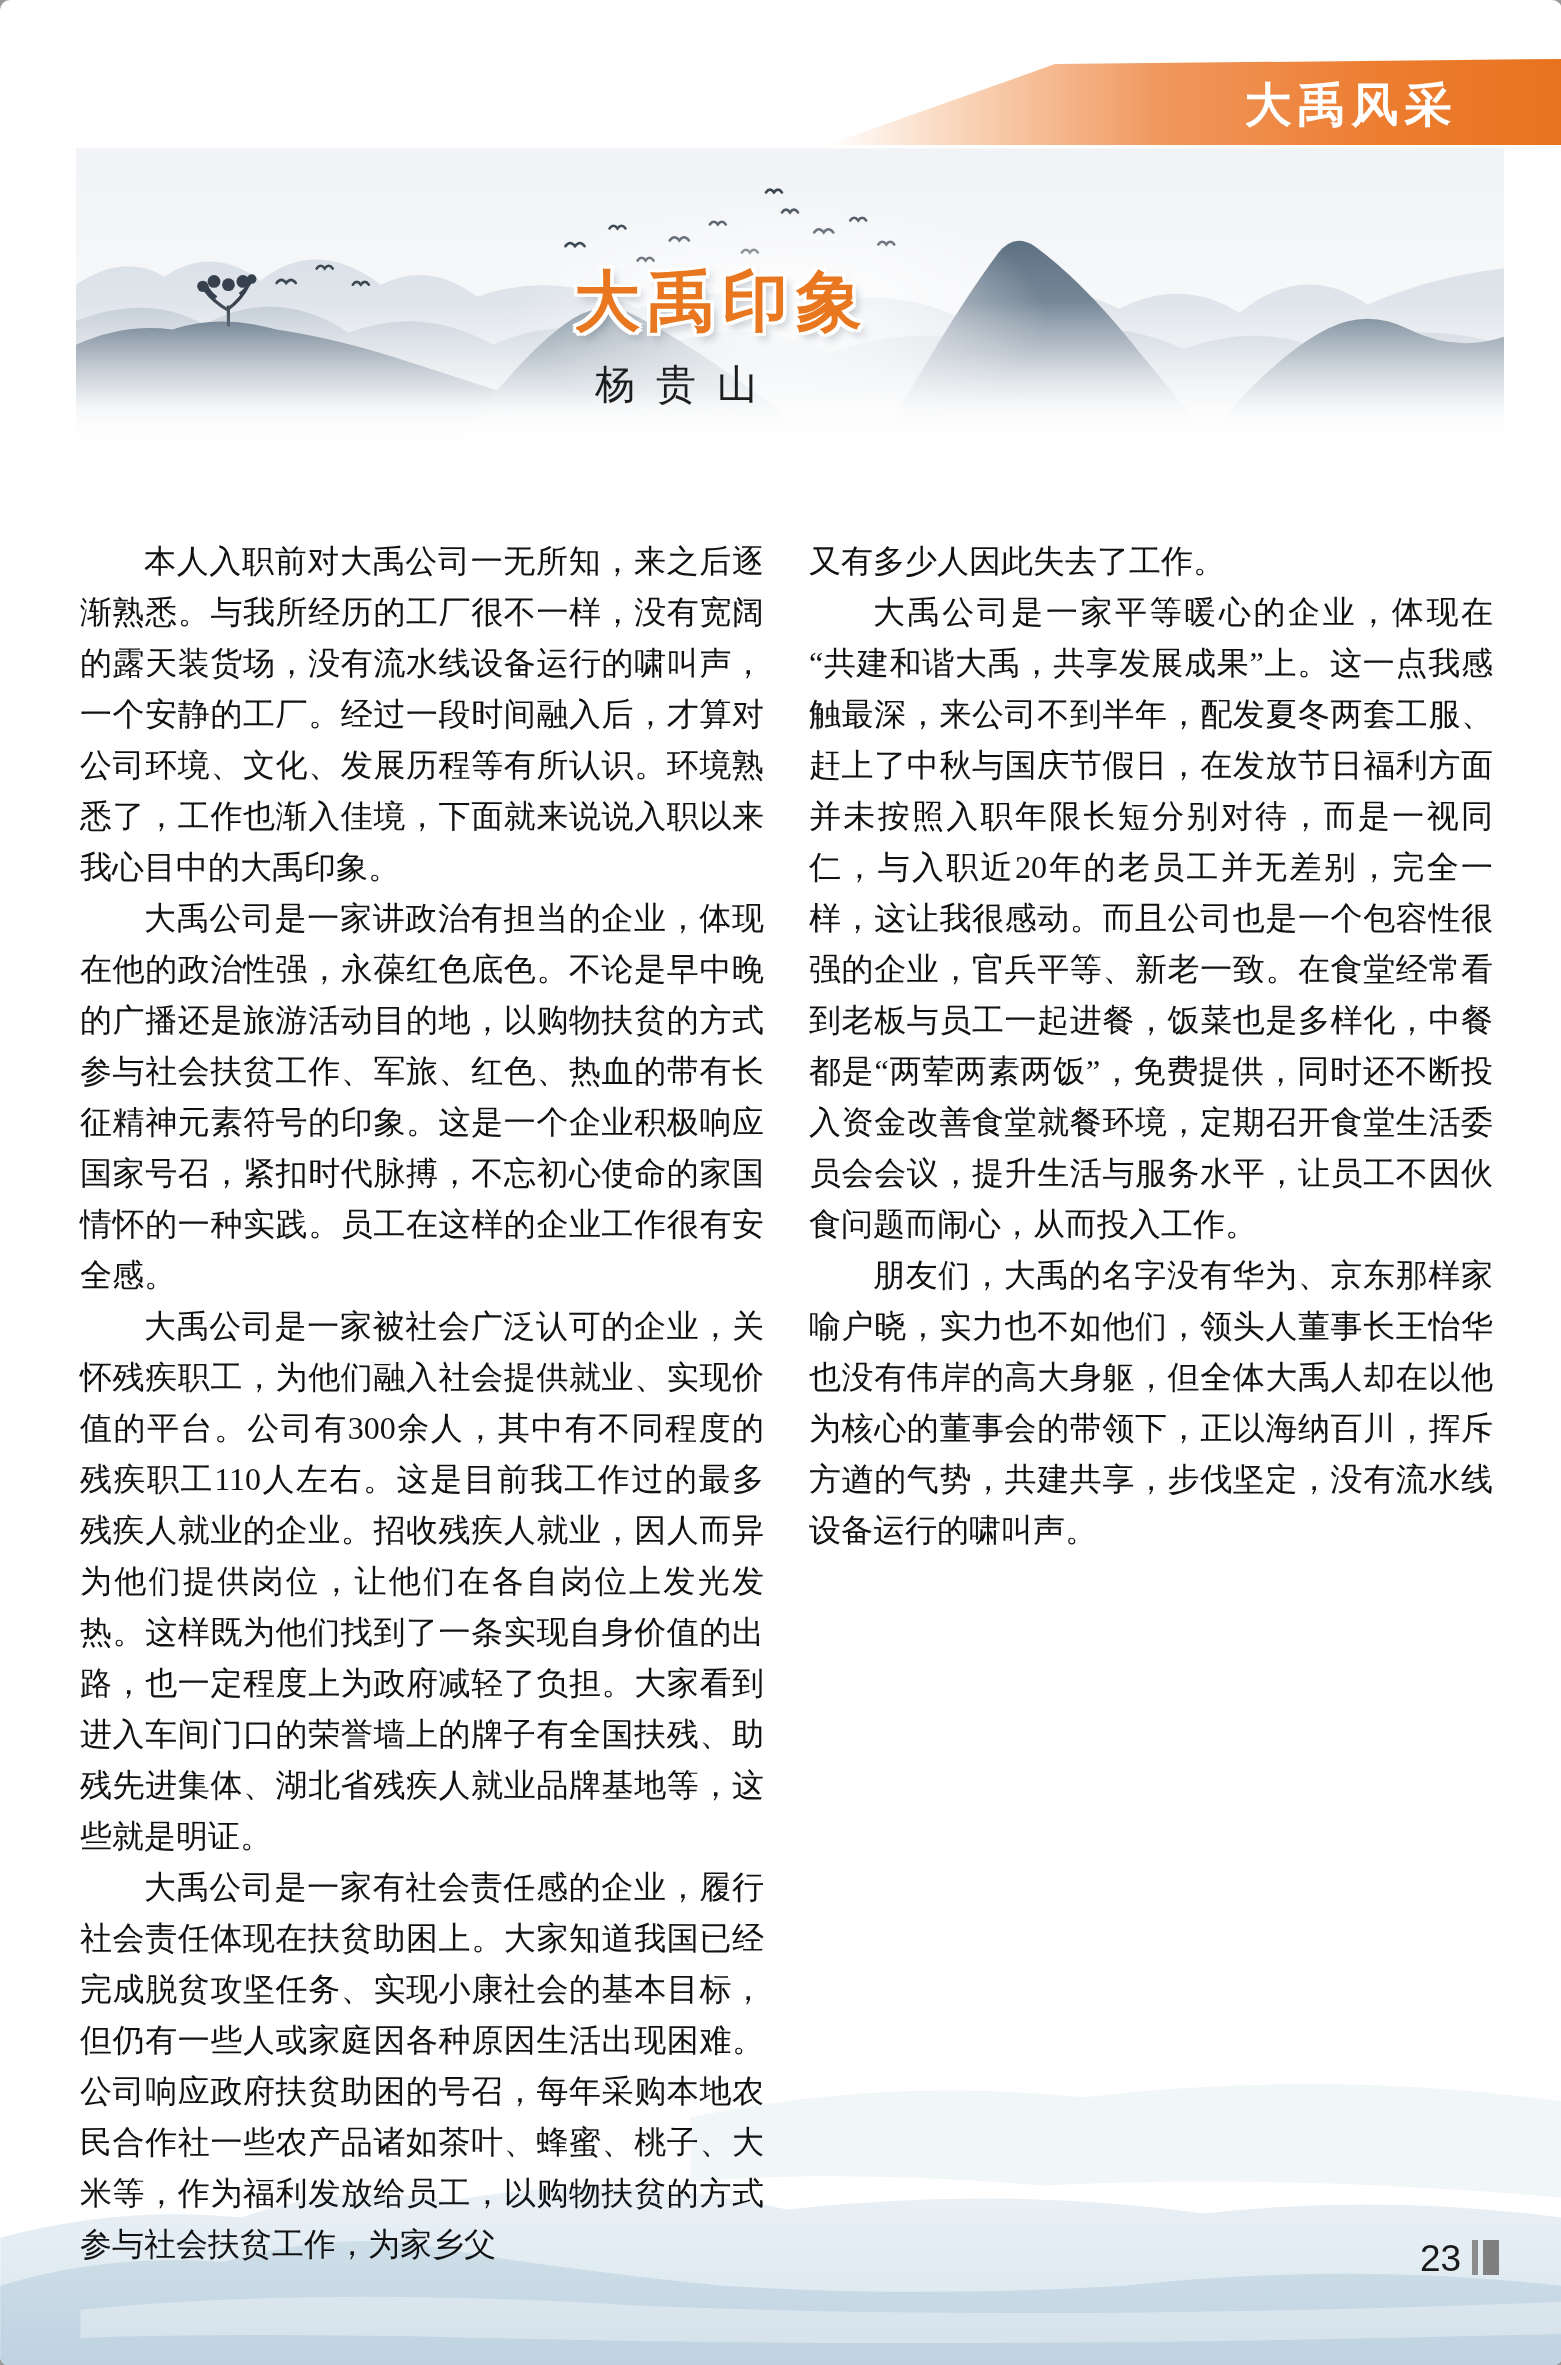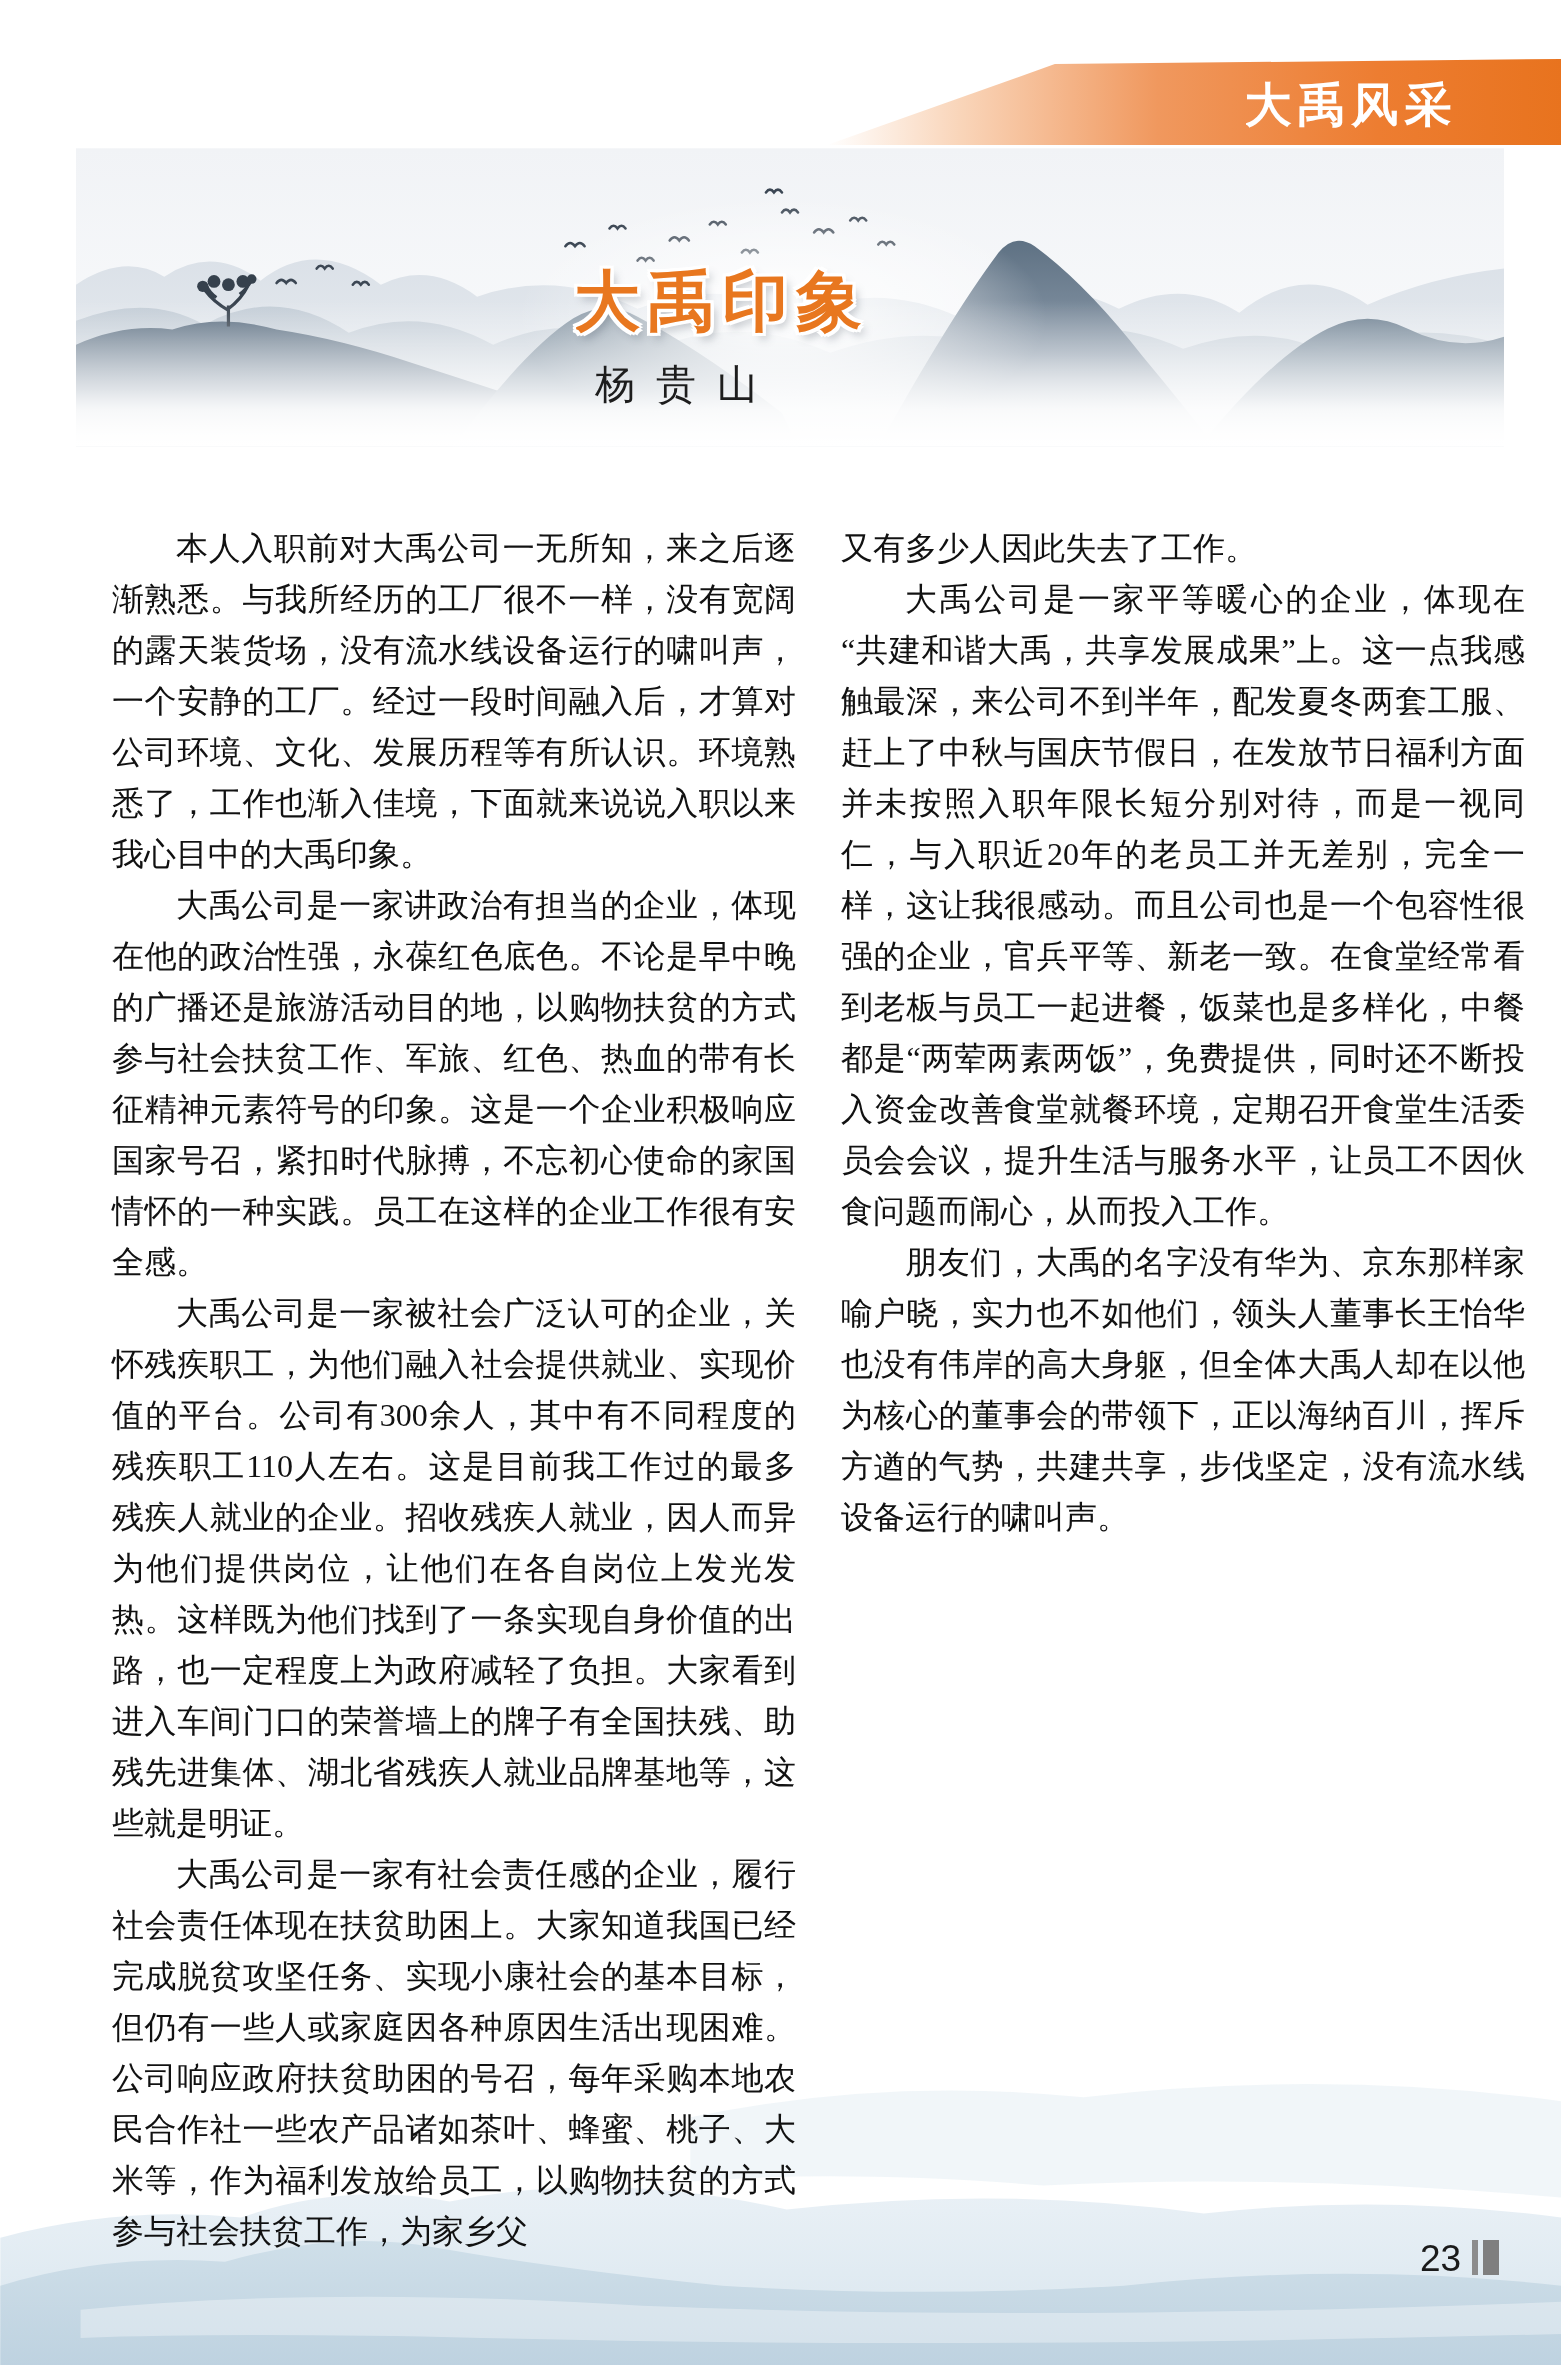--- a/index.html
+++ b/index.html
@@ -2,20 +2,21 @@
 <html lang="zh" style="font-size:13px"><head>
 <meta charset="utf-8">
 <style>
   html,body{margin:0;padding:0;background:#9a9a9a;}
   .page{
     position:relative;
     width:1562px;height:2366px;
     background:#ffffff;
     overflow:hidden;
     font-family:"Liberation Serif","DejaVu Serif",serif;
+    border-radius:10px;
   }
 
   
   .header-band{
     position:absolute;left:827px;top:58px;width:735px;height:87px;
     background:linear-gradient(90deg,
       rgba(242,162,101,0) 0%,
       rgba(242,162,101,0.45) 18%,
       #f0985e 45%,
       #ed7d31 75%,
@@ -48,25 +49,24 @@
       4.8px 6.4px 8px rgba(70,80,95,.35);
   }
   .banner .author{
     margin-top:30.5px;
     font-size:40px;line-height:1;color:#1d1d1d;
     letter-spacing:21px;white-space:nowrap;text-indent:21px;
   }
 
   
   .column{
-    position:absolute;top:523px;width:684px;
+    position:absolute;top:536px;width:684px;
     font-size:32px;line-height:51px;color:#111;
     text-align:justify;text-justify:inter-character;
     word-break:break-all;
-    margin-left:32px;
   }
   .column.left{left:80px;}
   .column.right{left:809px;}
   .column p.para{margin:0;text-indent:2em;}
   .column p.para.cont{text-indent:0;}
 
   
   .footer-art{position:absolute;left:0;bottom:0;width:1562px;height:345px;pointer-events:none;}
 
   

